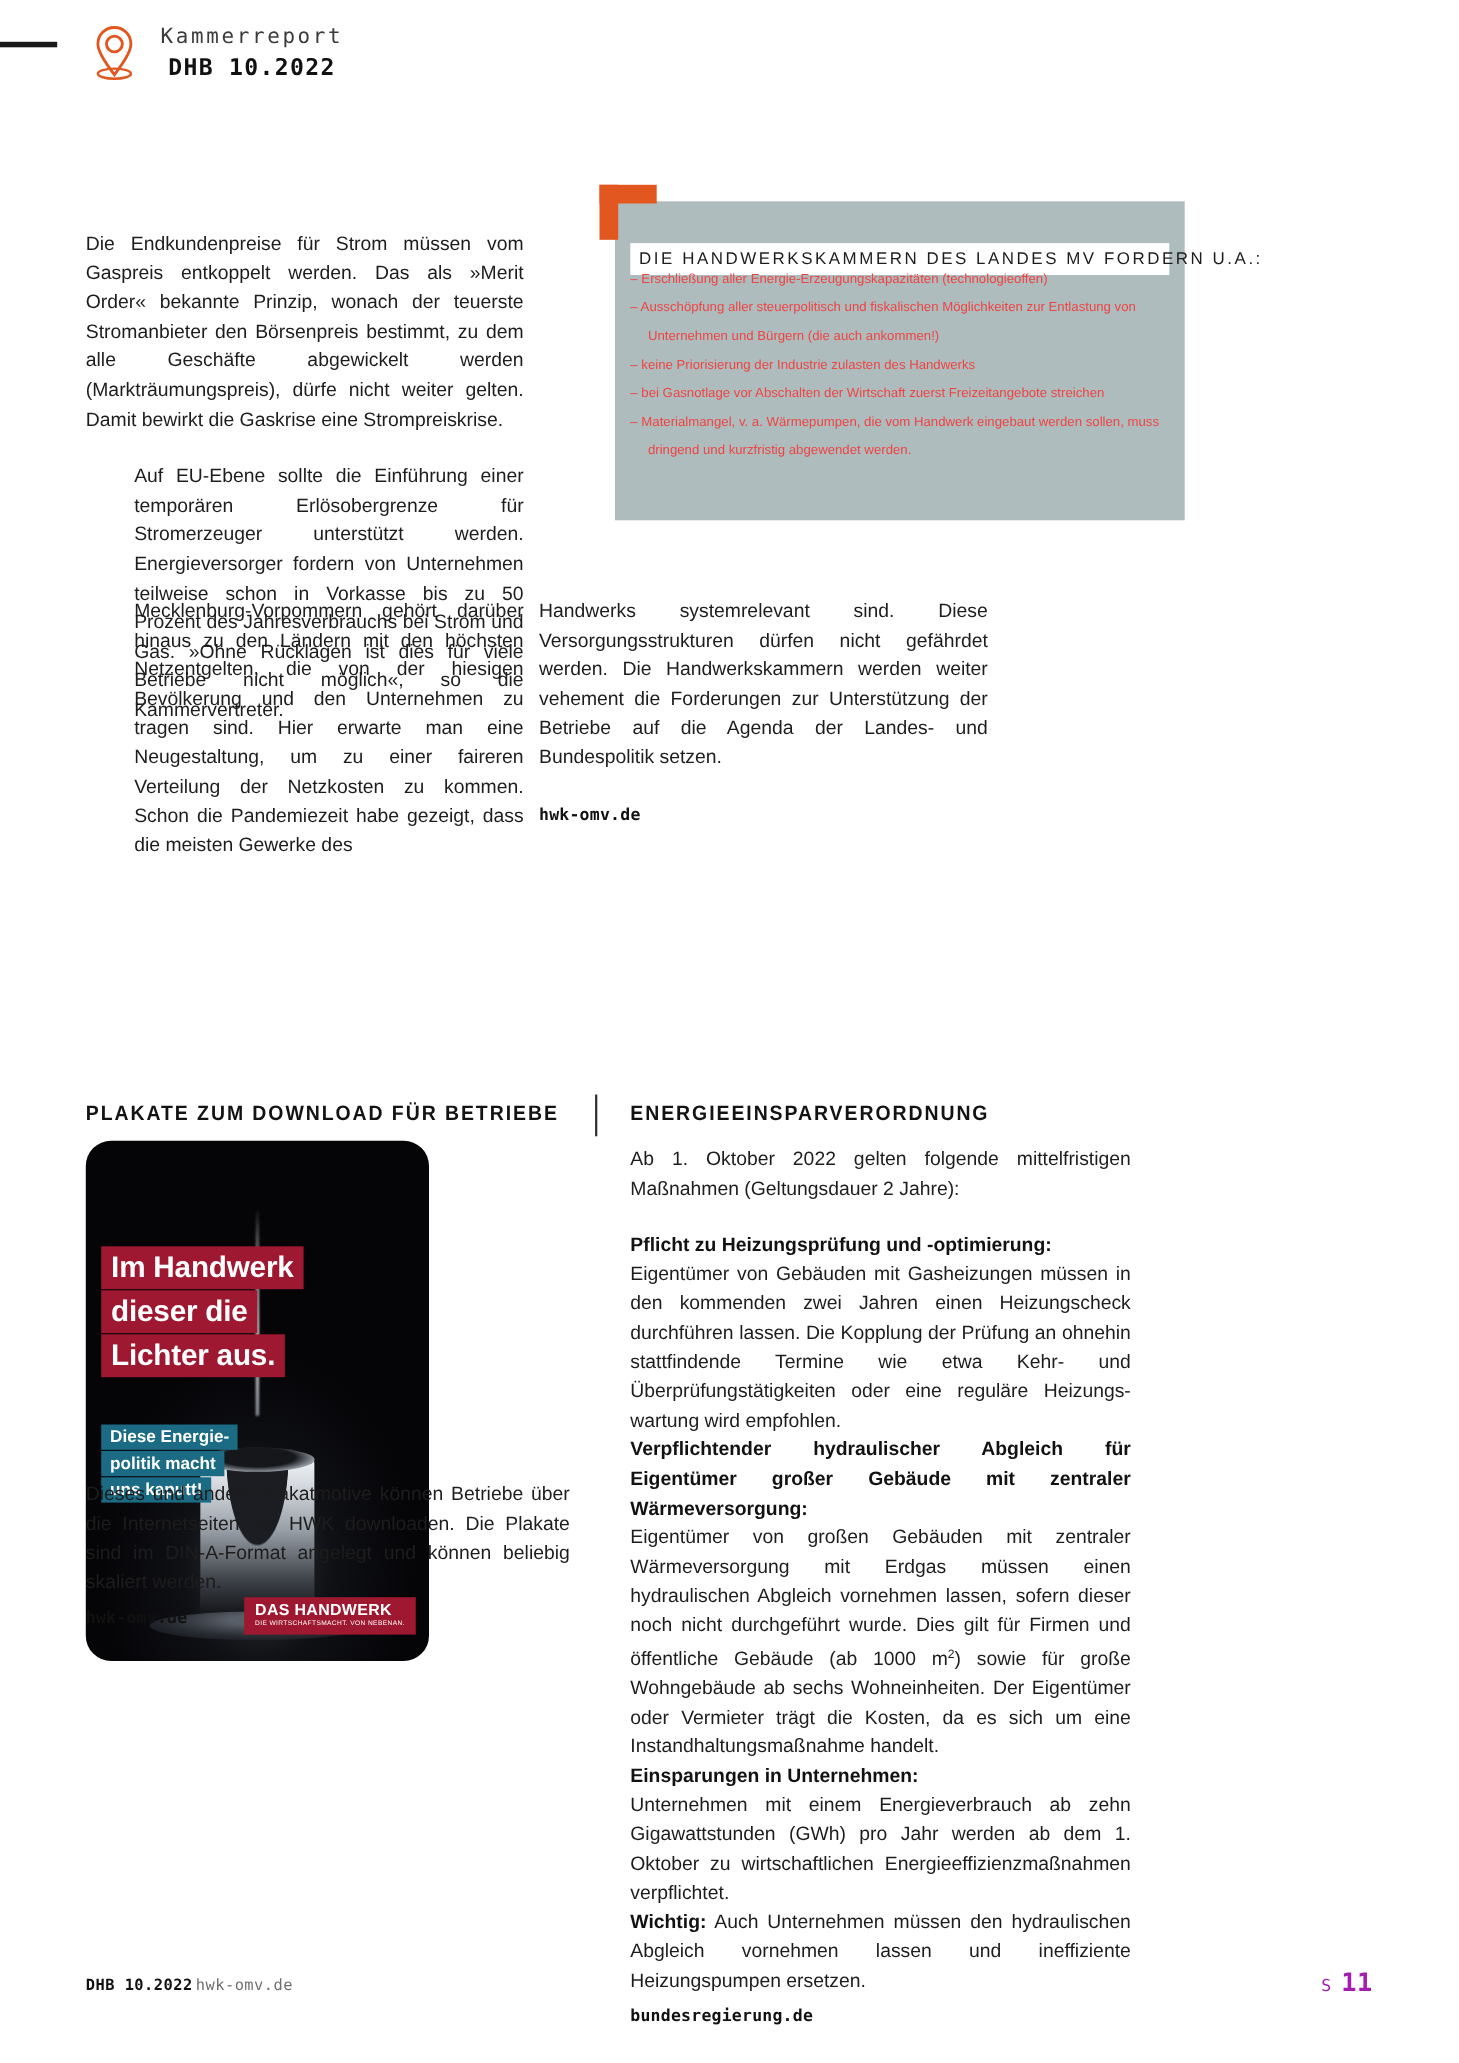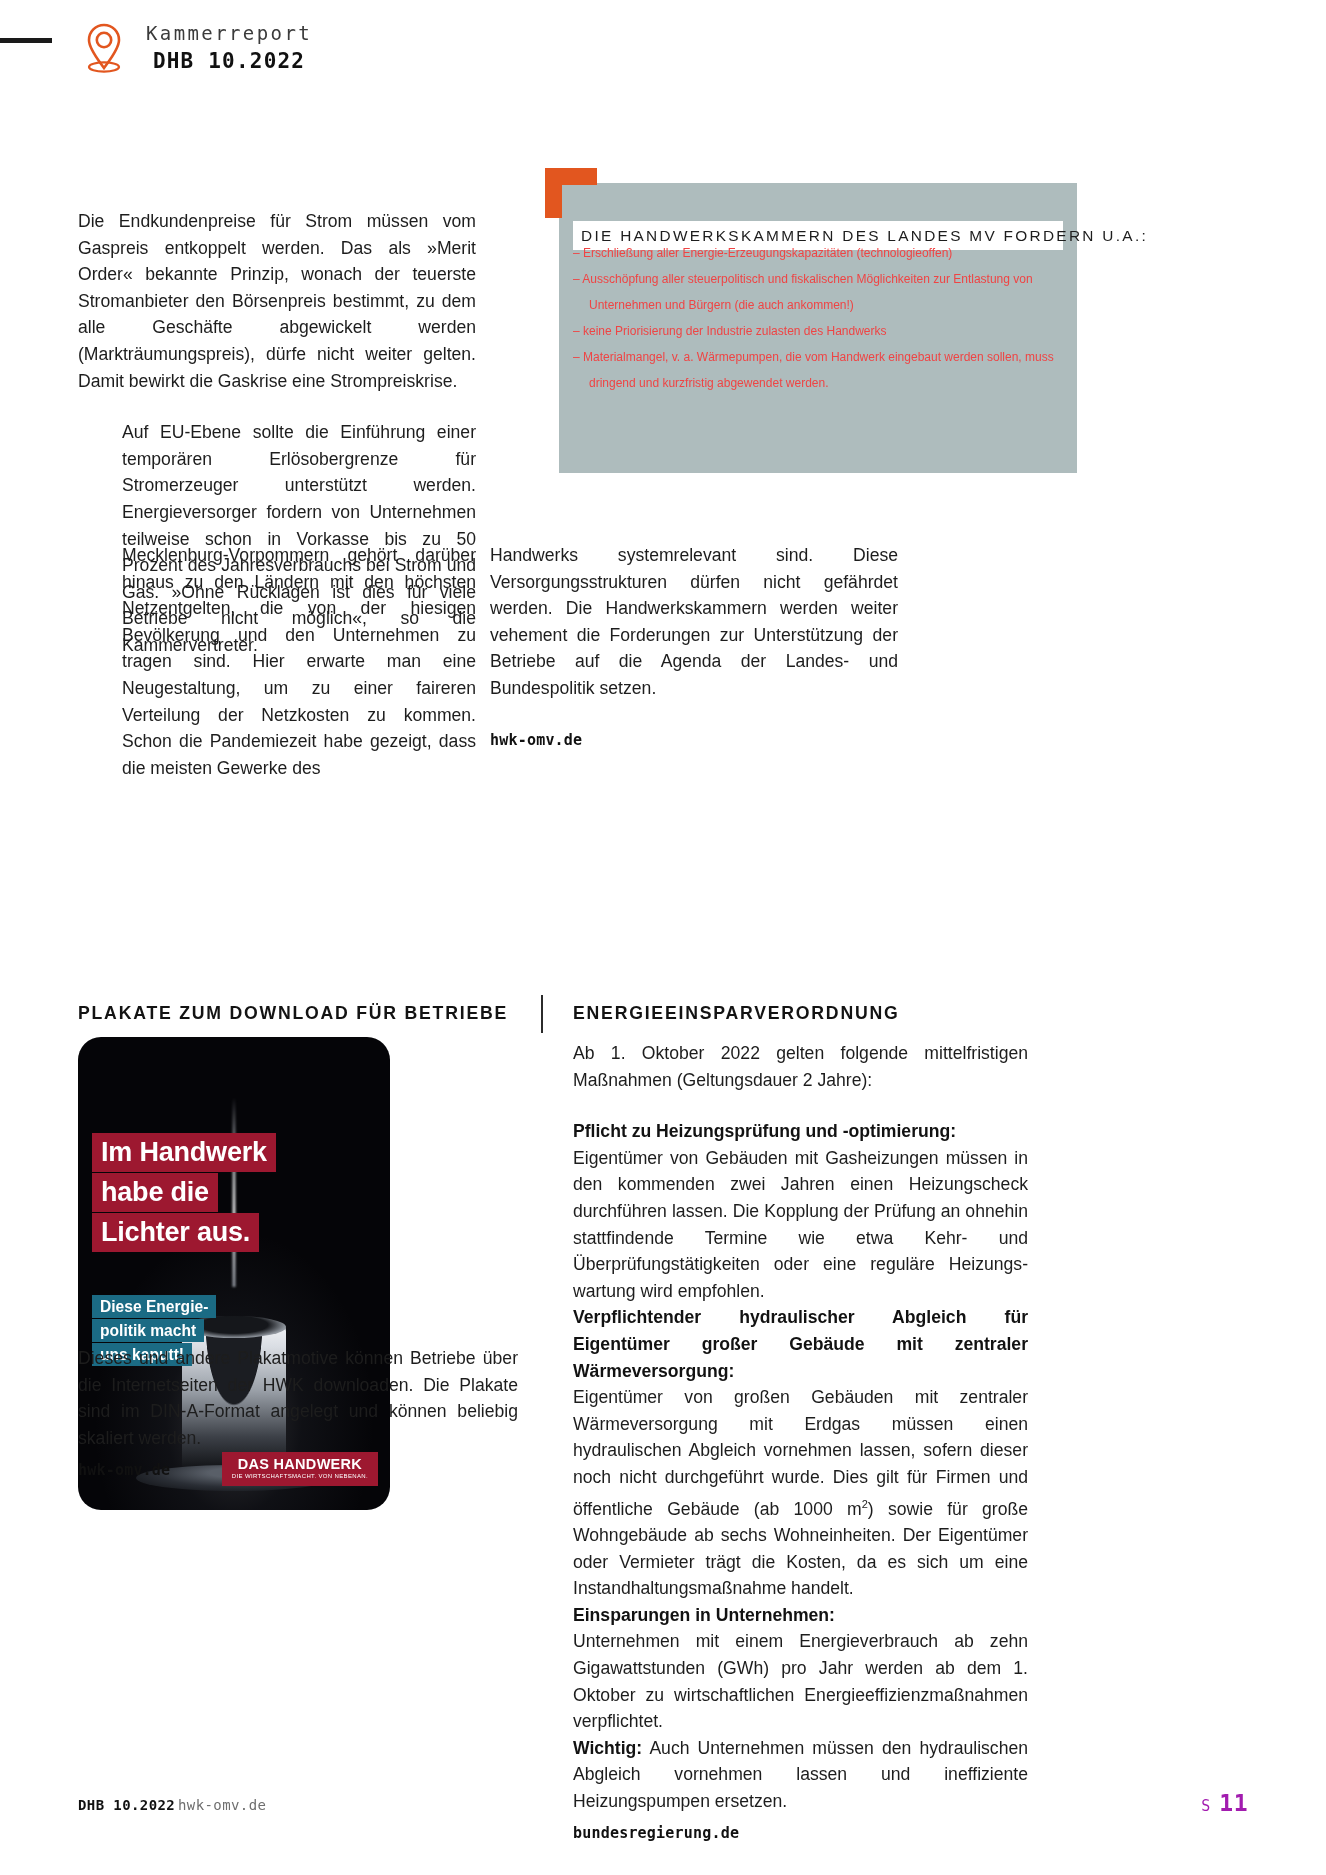--- a/index.html
+++ b/index.html
@@ -278,21 +278,21 @@
     padding: 2px 8px 2px 8px;
     margin-bottom: 1px;
     white-space: nowrap;
   }
   #poster .logo {
     position: absolute;
     right: 12px;
     bottom: 24px;
     background: #9d1830;
     padding: 5px 10px 6px 10px;
-    text-align: center;
+    text-align: left;
   }
   #poster .logo-main {
     color: #ffffff;
     font-family: "Liberation Sans", sans-serif;
     font-weight: bold;
     font-size: 14.5px;
     letter-spacing: 0.3px;
     line-height: 1.05;
     white-space: nowrap;
   }
@@ -405,20 +405,21 @@
     <div class="bar-h"></div>
     <div class="bar-v"></div>
   </div>
 
   <div id="demand-title">DIE HANDWERKSKAMMERN DES LANDES MV FORDERN U.A.:</div>
 
   <div id="demand-list">
     <span class="dl-item"><span>–</span> <span>Erschließung aller Energie-Erzeugungskapazitäten (technologieoffen)</span></span>
     <span class="dl-item"><span>–</span> <span>Ausschöpfung aller steuerpolitisch und fiskalischen Möglichkeiten zur Entlastung von Unternehmen und Bürgern (die auch ankommen!)</span></span>
     <span class="dl-item"><span>–</span> <span>keine Priorisierung der Industrie zulasten des Handwerks</span></span>
+    <span class="dl-item"><span>–</span> <span>bei Gasnotlage vor Abschalten der Wirtschaft zuerst Freizeitange­bote streichen</span></span>
     <span class="dl-item"><span>–</span> <span>Materialmangel, v. a. Wärmepumpen, die vom Handwerk eingebaut werden sollen, muss dringend und kurzfristig abgewendet werden.</span></span>
   </div>
 
   <div class="col-text" id="col-left-mid">
     <p>Mecklenburg-Vorpommern gehört darüber hinaus zu den Ländern mit den höchsten Netzentgelten, die von der hiesigen Bevölkerung und den Unternehmen zu tragen sind. Hier erwarte man eine Neugestaltung, um zu einer faireren Verteilung der Netzkosten zu kommen. Schon die Pandemiezeit habe gezeigt, dass die meisten Gewerke des</p>
   </div>
 
   <div class="col-text" id="col-mid-cont">
     <p>Handwerks systemrelevant sind. Diese Versorgungsstruk­turen dürfen nicht gefährdet werden. Die Handwerks­kammern werden weiter vehement die Forderungen zur Unterstützung der Betriebe auf die Agenda der Landes- und Bundespolitik setzen.</p>
     <span class="weblink">hwk-omv.de</span>
@@ -430,21 +431,21 @@
 
   <div id="poster">
     <div class="glow"></div>
     <div class="wick"></div>
     <div class="candle"></div>
     <div class="candle-top"></div>
     <div class="dish"></div>
 
     <div class="headline-wrap">
       <span class="hl">Im Handwerk</span><br>
-      <span class="hl">habe die</span><br>
+      <span class="hl">dieser die</span><br>
       <span class="hl">Lichter aus.</span>
     </div>
 
     <div class="sub-wrap">
       <span class="sub">Diese Energie-</span><br>
       <span class="sub">politik macht</span><br>
       <span class="sub">uns kaputt!</span>
     </div>
 
     <div class="logo">

